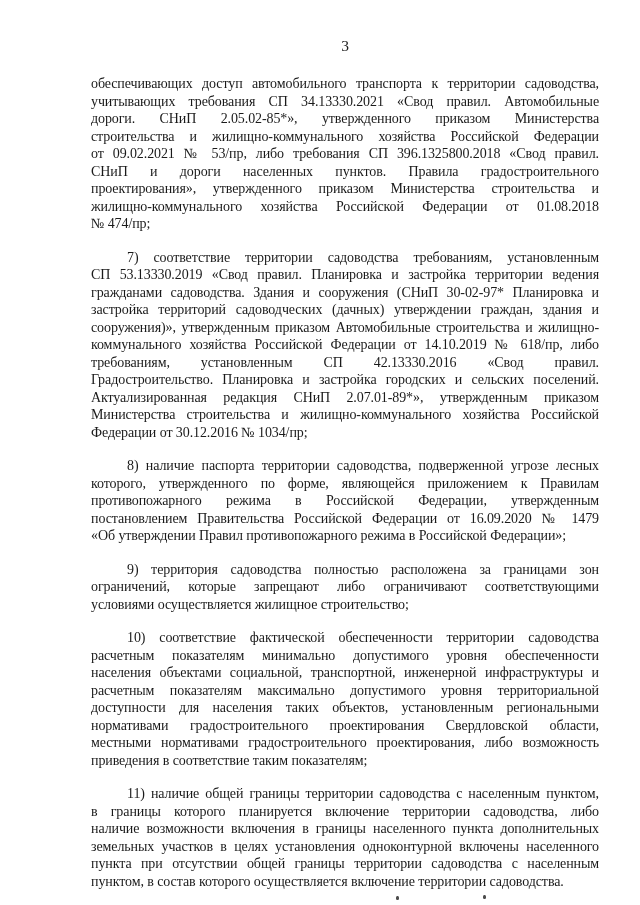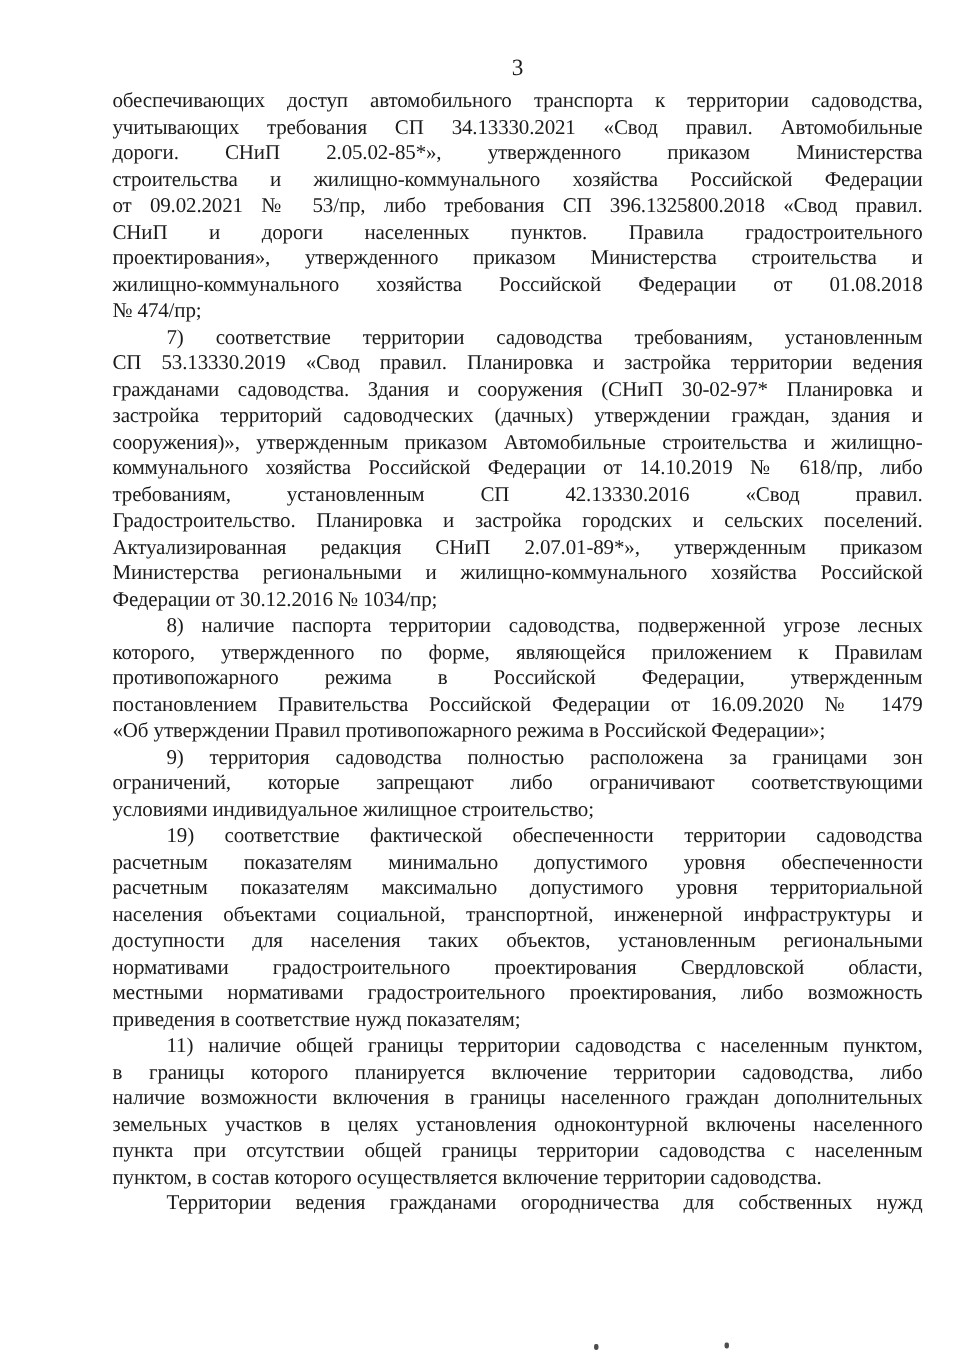--- a/index.html
+++ b/index.html
@@ -30,21 +30,21 @@
   .content {
     position: absolute;
     left: 75px;
     top: 59px;
     width: 540px;
     font-size: 14px;
     line-height: 17.5px;
     letter-spacing: -0.1px;
     word-spacing: 0.05px;
   }
-  .paragraph { margin: 0; }
+  .paragraph { margin: 16px; }
   .ln {
     text-align: justify;
     text-align-last: justify;
     white-space: normal;
   }
   .ln.end {
     text-align-last: left;
   }
   .ln.ind {
     text-indent: 36px;
@@ -77,49 +77,49 @@
       <div class="paragraph">
         <div class="ln ind">7) соответствие территории садоводства требованиям, установленным</div>
         <div class="ln">СП&nbsp;53.13330.2019 «Свод правил. Планировка и застройка территории ведения</div>
         <div class="ln">гражданами садоводства. Здания и сооружения (СНиП 30-02-97* Планировка и</div>
         <div class="ln">застройка территорий садоводческих (дачных) утверждении граждан, здания и</div>
         <div class="ln">сооружения)», утвержденным приказом Автомобильные строительства и жилищно-</div>
         <div class="ln">коммунального хозяйства Российской Федерации от 14.10.2019 №&nbsp;618/пр, либо</div>
         <div class="ln">требованиям, установленным СП&nbsp;42.13330.2016 «Свод правил.</div>
         <div class="ln">Градостроительство. Планировка и застройка городских и сельских поселений.</div>
         <div class="ln">Актуализированная редакция СНиП 2.07.01-89*», утвержденным приказом</div>
-        <div class="ln">Министерства региональными и жилищно-коммунального хозяйства Российской</div>
+        <div class="ln">Министерства строительства и жилищно-коммунального хозяйства Российской</div>
         <div class="ln end">Федерации от 30.12.2016 №&nbsp;1034/пр;</div>
       </div>
       <div class="paragraph">
         <div class="ln ind">8) наличие паспорта территории садоводства, подверженной угрозе лесных</div>
         <div class="ln">которого, утвержденного по форме, являющейся приложением к Правилам</div>
         <div class="ln">противопожарного режима в Российской Федерации, утвержденным</div>
         <div class="ln">постановлением Правительства Российской Федерации от 16.09.2020 №&nbsp;1479</div>
         <div class="ln end">«Об утверждении Правил противопожарного режима в Российской Федерации»;</div>
       </div>
       <div class="paragraph">
         <div class="ln ind">9) территория садоводства полностью расположена за границами зон</div>
         <div class="ln">ограничений, которые запрещают либо ограничивают соответствующими</div>
-        <div class="ln end">условиями индивидуальное жилищное строительство;</div>
+        <div class="ln end">условиями осуществляется жилищное строительство;</div>
       </div>
       <div class="paragraph">
-        <div class="ln ind">19) соответствие фактической обеспеченности территории садоводства</div>
+        <div class="ln ind">10) соответствие фактической обеспеченности территории садоводства</div>
         <div class="ln">расчетным показателям минимально допустимого уровня обеспеченности</div>
+        <div class="ln">населения объектами социальной, транспортной, инженерной инфраструктуры и</div>
         <div class="ln">расчетным показателям максимально допустимого уровня территориальной</div>
-        <div class="ln">населения объектами социальной, транспортной, инженерной инфраструктуры и</div>
         <div class="ln">доступности для населения таких объектов, установленным региональными</div>
         <div class="ln">нормативами градостроительного проектирования Свердловской области,</div>
         <div class="ln">местными нормативами градостроительного проектирования, либо возможность</div>
-        <div class="ln end">приведения в соответствие нужд показателям;</div>
+        <div class="ln end">приведения в соответствие таким показателям;</div>
       </div>
       <div class="paragraph">
         <div class="ln ind">11) наличие общей границы территории садоводства с населенным пунктом,</div>
         <div class="ln">в границы которого планируется включение территории садоводства, либо</div>
-        <div class="ln">наличие возможности включения в границы населенного граждан дополнительных</div>
+        <div class="ln">наличие возможности включения в границы населенного пункта дополнительных</div>
         <div class="ln">земельных участков в целях установления одноконтурной включены населенного</div>
         <div class="ln">пункта при отсутствии общей границы территории садоводства с населенным</div>
         <div class="ln end">пунктом, в состав которого осуществляется включение территории садоводства.</div>
       </div>
       <div class="paragraph">
         <div class="ln ind">Территории ведения гражданами огородничества для собственных нужд</div>
       </div>
     </div>
 <div class="speck" style="left: 396px; top: 896px;"></div>
     <div class="speck" style="left: 483px; top: 895px;"></div>

